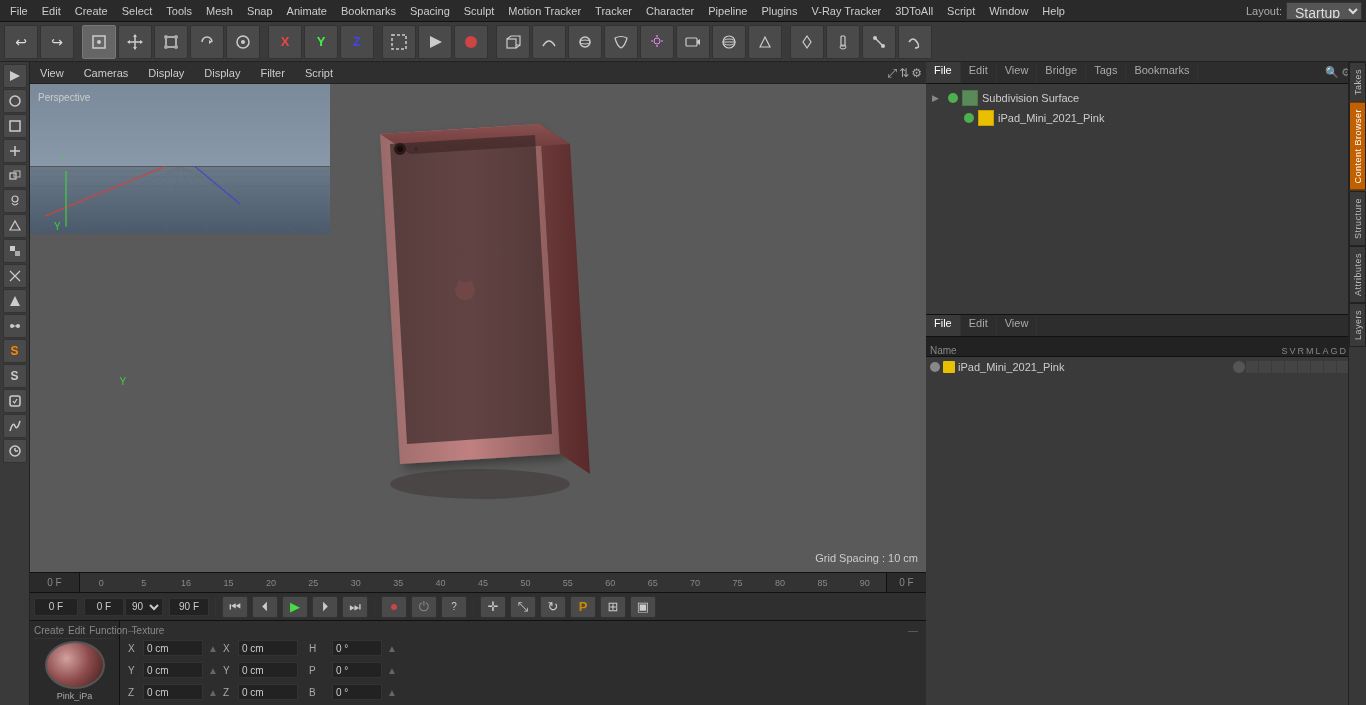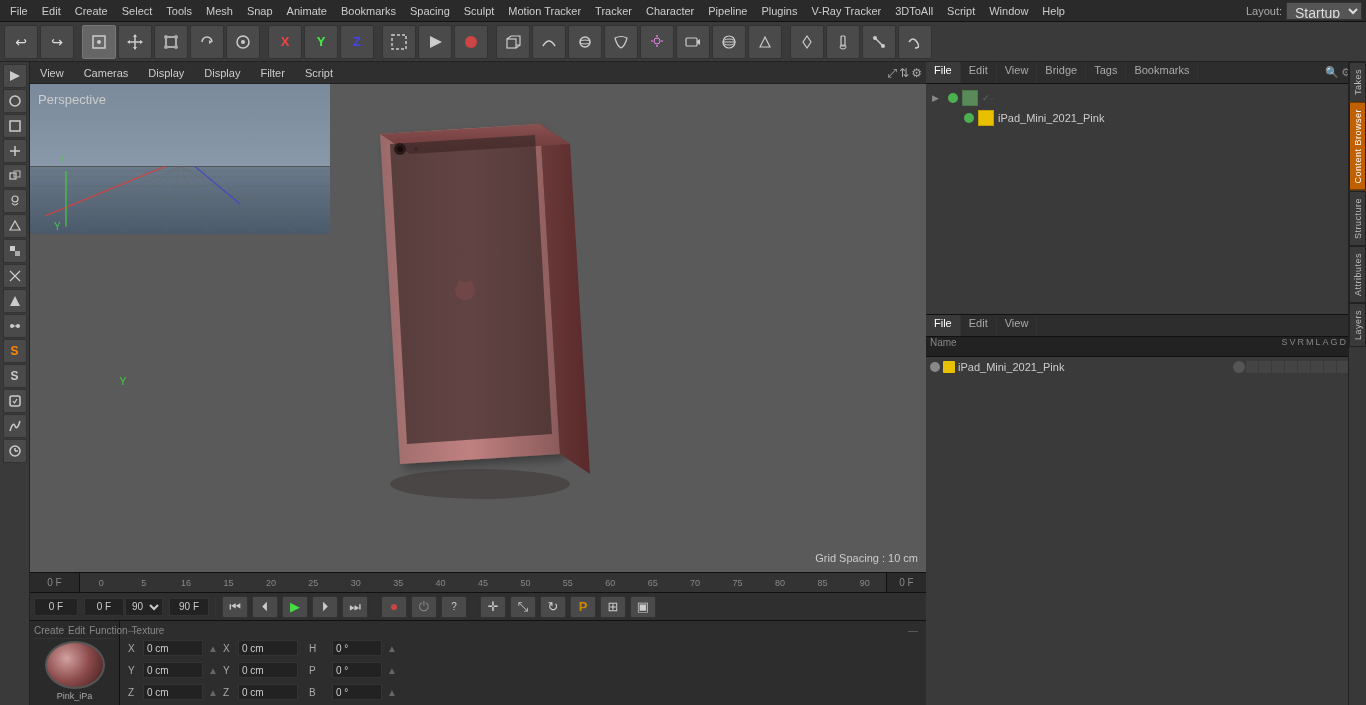--- a/index.html
+++ b/index.html
@@ -22,21 +22,21 @@
     #left-panel { width: 30px; background: #3a3a3a; border-right: 1px solid #222; display: flex; flex-direction: column; align-items: center; padding: 2px; gap: 1px; }
     .left-btn { width: 24px; height: 24px; background: #4a4a4a; border: 1px solid #333; display: flex; align-items: center; justify-content: center; cursor: pointer; color: #ccc; font-size: 10px; border-radius: 2px; }
 
     
     #viewport-container { flex: 1; display: flex; flex-direction: column; }
     #viewport-header { display: flex; align-items: center; height: 22px; background: #2f2f2f; border-bottom: 1px solid #222; padding: 0 4px; gap: 8px; }
     #viewport-header .vp-menu { padding: 2px 6px; cursor: pointer; color: #ccc; }
     #viewport-corner-btns { margin-left: auto; display: flex; gap: 2px; }
     #viewport-corner-btns span { color: #aaa; cursor: pointer; font-size: 12px; }
     #viewport { flex: 1; background: #5a5a5a; position: relative; overflow: hidden; }
-    #perspective-label { position: absolute; top: 8px; left: 8px; color: #ccc; font-size: 13px; }
+    #perspective-label { position: absolute; top: 8px; left: 8px; color: #ccc; font-size: 10px; }
     #grid-spacing-label { position: absolute; bottom: 8px; right: 8px; color: #ccc; font-size: 11px; }
     .ruler-mark { font-size: 9px; color: #888; flex: 1; text-align: center; }
     .mat-thumb { width: 60px; height: 60px; border-radius: 50%; background: radial-gradient(circle at 35% 35%, #d4a0a0, #8b4a4a, #3a1a1a); border: 2px solid #555; cursor: pointer; }
     .mat-label { margin-top: 0; font-size: 9px; text-align: center; color: #aaa; }
 
     
     #anim-controls { height: 28px; background: #2f2f2f; border-top: 1px solid #111; display: flex; align-items: center; padding: 0 4px; gap: 4px; }
     .anim-field { background: #222; border: 1px solid #333; color: #ccc; font-size: 10px; width: 44px; height: 18px; padding: 0 2px; text-align: center; }
     .anim-btn { width: 26px; height: 22px; background: #4a4a4a; border: 1px solid #333; color: #ccc; font-size: 13px; display: flex; align-items: center; justify-content: center; cursor: pointer; border-radius: 2px; }
     .anim-separator { width: 1px; height: 18px; background: #333; margin: 0 2px; }
@@ -58,21 +58,21 @@
     .rp-tab { padding: 2px 8px; cursor: pointer; color: #aaa; font-size: 11px; border-right: 1px solid #333; }
     .rp-tab.active { background: #3a3a3a; color: #fff; }
     #rp-scene-tree { flex: 0 0 230px; overflow-y: auto; padding: 4px 2px; }
     .tree-item { display: flex; align-items: center; gap: 4px; padding: 2px 4px; cursor: pointer; font-size: 11px; }
     .tree-expand { width: 12px; flex-shrink: 0; color: #888; font-size: 9px; }
     .tree-label { flex: 1; color: #ccc; }
     .tree-row-icons { display: flex; gap: 1px; color: #666; font-size: 9px; }
     #rp-divider { height: 1px; background: #111; }
     #rp-obj-section { flex: 1; display: flex; flex-direction: column; }
     #rp-obj-tabs { display: flex; height: 22px; background: #2d2d2d; border-bottom: 1px solid #111; }
-    #rp-obj-header { display: flex; align-items: flex-start; height: 20px; background: #222; padding: 0 4px; font-size: 10px; color: #888; border-bottom: 1px solid #111; }
+    #rp-obj-header { display: flex; align-items: flex-end; height: 20px; background: #222; padding: 0 4px; font-size: 10px; color: #888; border-bottom: 1px solid #111; }
     .ohcol { flex: 1; }
     .ohcol-icons { display: flex; gap: 2px; font-size: 9px; }
     .obj-entry { display: flex; align-items: center; height: 20px; padding: 0 4px; gap: 3px; cursor: pointer; }
     .obj-entry-icon { width: 12px; height: 12px; background: #e8c000; border-radius: 1px; flex-shrink: 0; }
     .obj-entry-label { flex: 1; font-size: 11px; color: #ccc; }
     .obj-entry-icons { display: flex; gap: 1px; color: #666; font-size: 8px; }
     .vtab { writing-mode: vertical-lr; transform: rotate(180deg); padding: 6px 2px; background: #3a3a3a; border: 1px solid #222; cursor: pointer; color: #bbb; font-size: 9px; letter-spacing: 0.5px; text-align: center; }
     .vtab-orange { background: #c06000; color: #fff; }
   </style>
 </head>
@@ -588,20 +588,21 @@
         <span style="color:#888; cursor:pointer; font-size:11px;">⤢</span>
       </div>
     </div>
 
     <div id="rp-scene-tree">
 
       <div class="tree-item">
         <span class="tree-expand">▶</span>
         <span style="width:10px; height:10px; background:#4caf50; border-radius:50%; display:inline-block; flex-shrink:0;"></span>
         <span style="width:16px; height:16px; background:#5a8a5a; border:1px solid #4a7a4a; display:inline-block; flex-shrink:0;"></span>
+        <span class="tree-label">Subdivision Surface</span>
         <div class="tree-row-icons">
           <span>✓</span>
           <span>·</span>
         </div>
       </div>
 
       <div class="tree-item" style="padding-left:20px;">
         <span class="tree-expand"></span>
         <span style="width:10px; height:10px; background:#4caf50; border-radius:50%; display:inline-block; flex-shrink:0;"></span>
         <span style="width:16px; height:16px; background:#e8c000; border:1px solid #c8a000; display:inline-block; flex-shrink:0;"></span>

